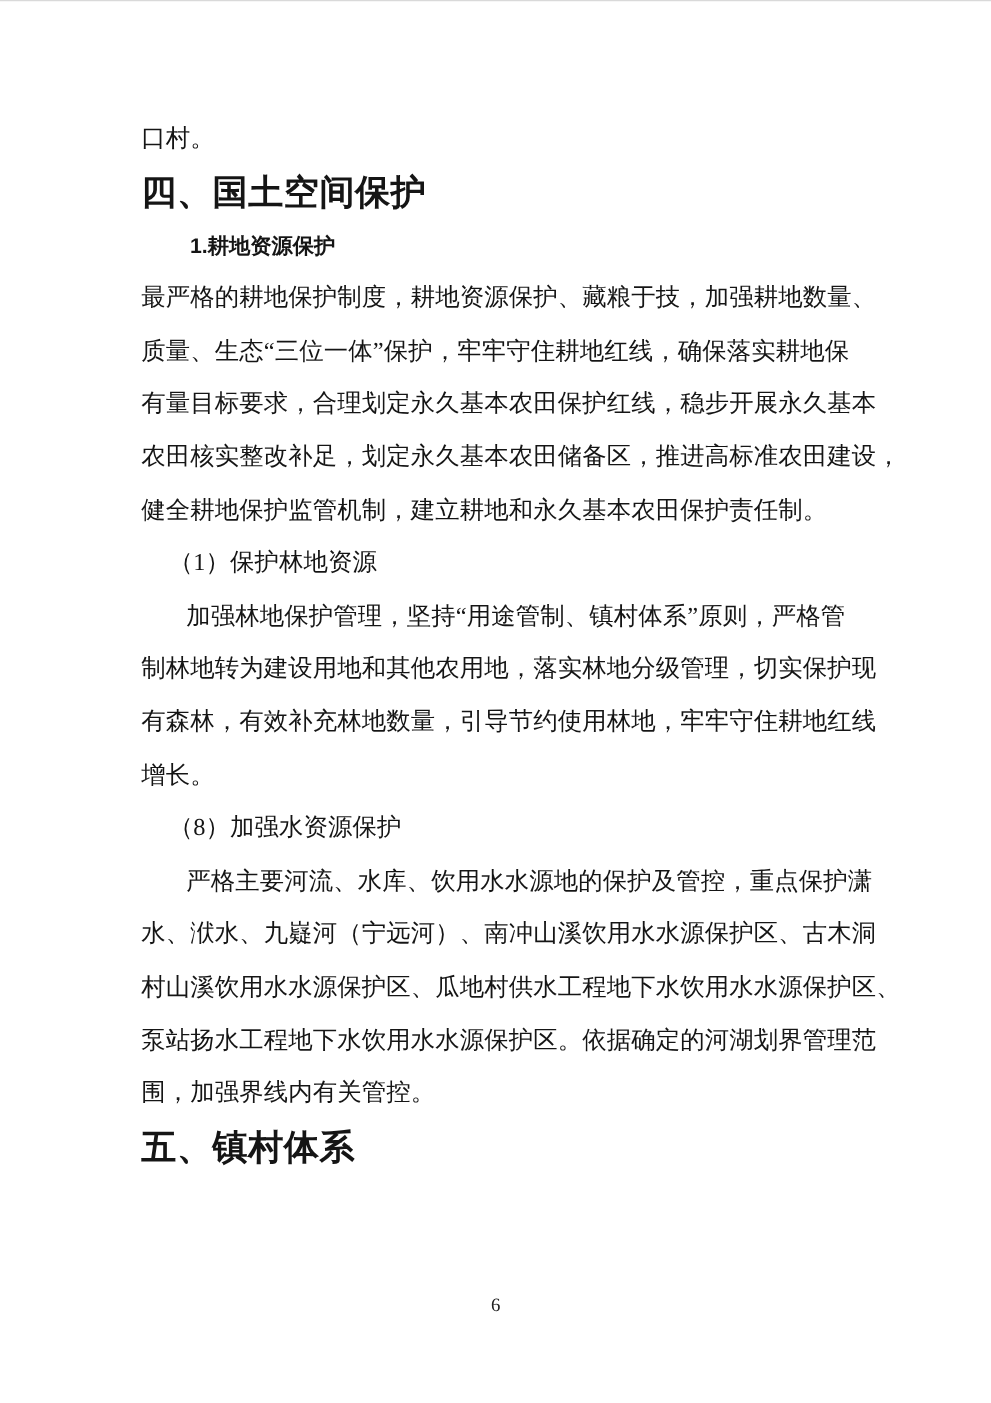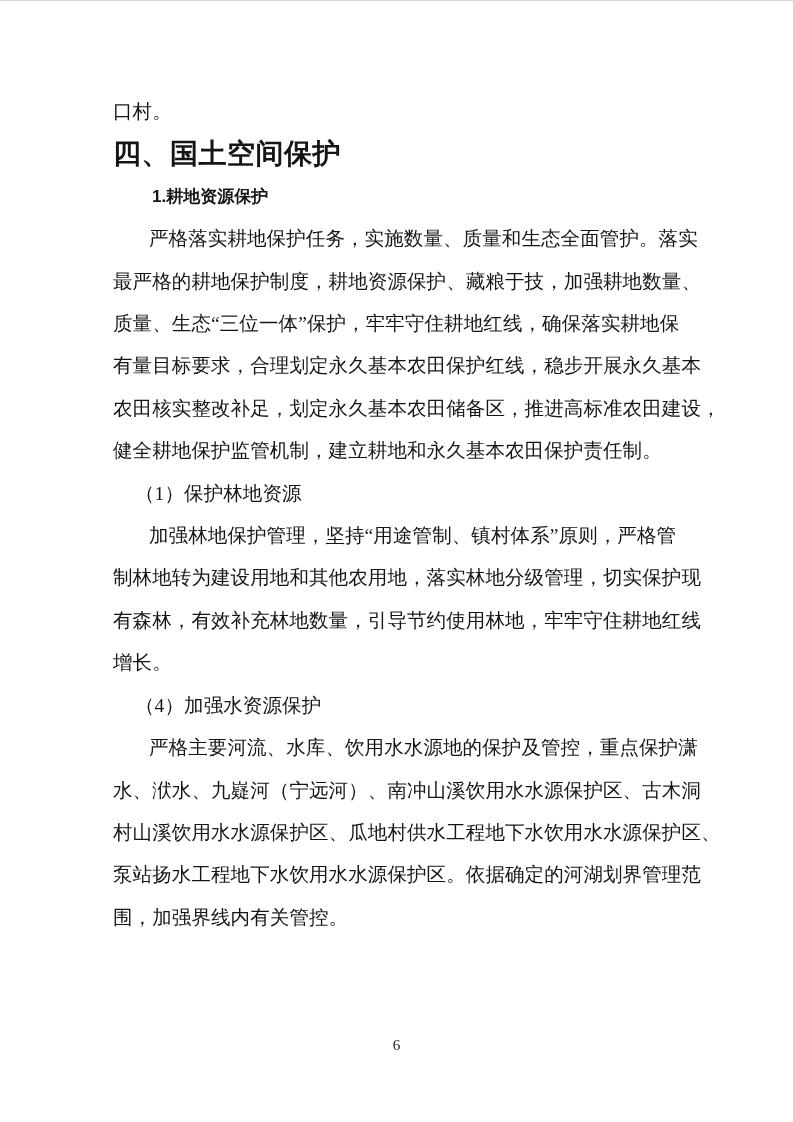--- a/index.html
+++ b/index.html
@@ -60,32 +60,32 @@
   }
 </style>
 </head>
 <body>
 
 <div class="page">
   <div class="content">
     <div class="line t-body">口村。</div>
     <div class="line t-h1">四、国土空间保护</div>
     <div class="line t-h2 ind-sub">1.耕地资源保护</div>
-    <div class="line t-body ind-para">严格落实耕地保护任务，实施数量、质量和生态全面管护。落实</div>
     <div class="line t-body">最严格的耕地保护制度，耕地资源保护、藏粮于技，加强耕地数量、</div>
     <div class="line t-body">质量、生态“三位一体”保护，牢牢守住耕地红线，确保落实耕地保</div>
     <div class="line t-body">有量目标要求，合理划定永久基本农田保护红线，稳步开展永久基本</div>
     <div class="line t-body">农田核实整改补足，划定永久基本农田储备区，推进高标准农田建设，</div>
     <div class="line t-body">健全耕地保护监管机制，建立耕地和永久基本农田保护责任制。</div>
     <div class="line t-body ind-brk">（1）保护林地资源</div>
     <div class="line t-body ind-para">加强林地保护管理，坚持“用途管制、镇村体系”原则，严格管</div>
     <div class="line t-body">制林地转为建设用地和其他农用地，落实林地分级管理，切实保护现</div>
     <div class="line t-body">有森林，有效补充林地数量，引导节约使用林地，牢牢守住耕地红线</div>
     <div class="line t-body">增长。</div>
-    <div class="line t-body ind-brk">（4）加强水资源保护</div>
+    <div class="line t-body ind-brk">（8）加强水资源保护</div>
     <div class="line t-body ind-para">严格主要河流、水库、饮用水水源地的保护及管控，重点保护潇</div>
     <div class="line t-body">水、洑水、九嶷河（宁远河）、南冲山溪饮用水水源保护区、古木洞</div>
     <div class="line t-body">村山溪饮用水水源保护区、瓜地村供水工程地下水饮用水水源保护区、</div>
     <div class="line t-body">泵站扬水工程地下水饮用水水源保护区。依据确定的河湖划界管理范</div>
     <div class="line t-body">围，加强界线内有关管控。</div>
+    <div class="line t-h1">五、镇村体系</div>
   </div>
   <div class="page-number">6</div>
 </div>
 
 </body></html>

